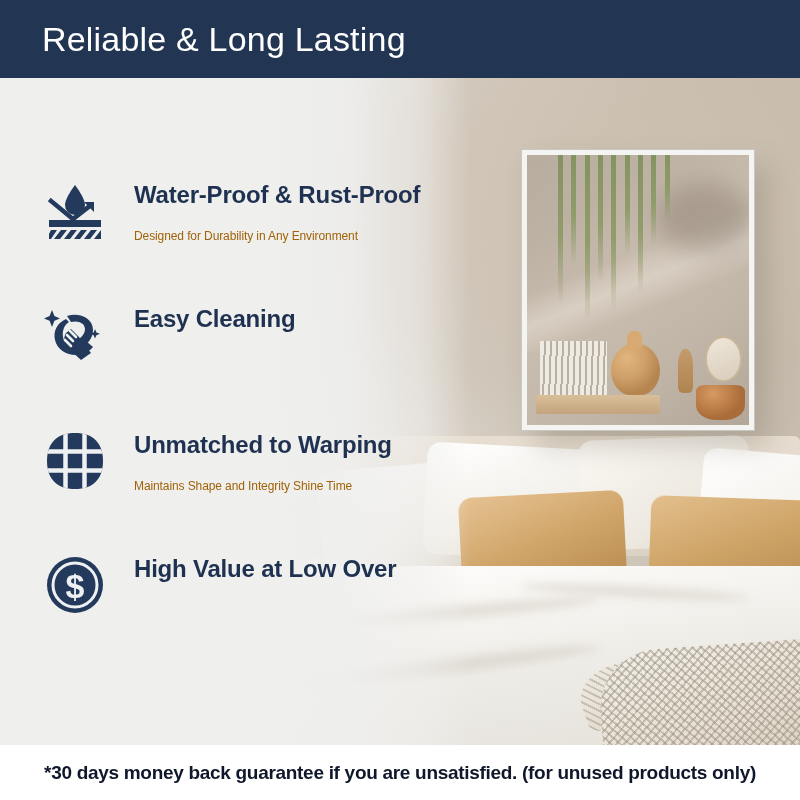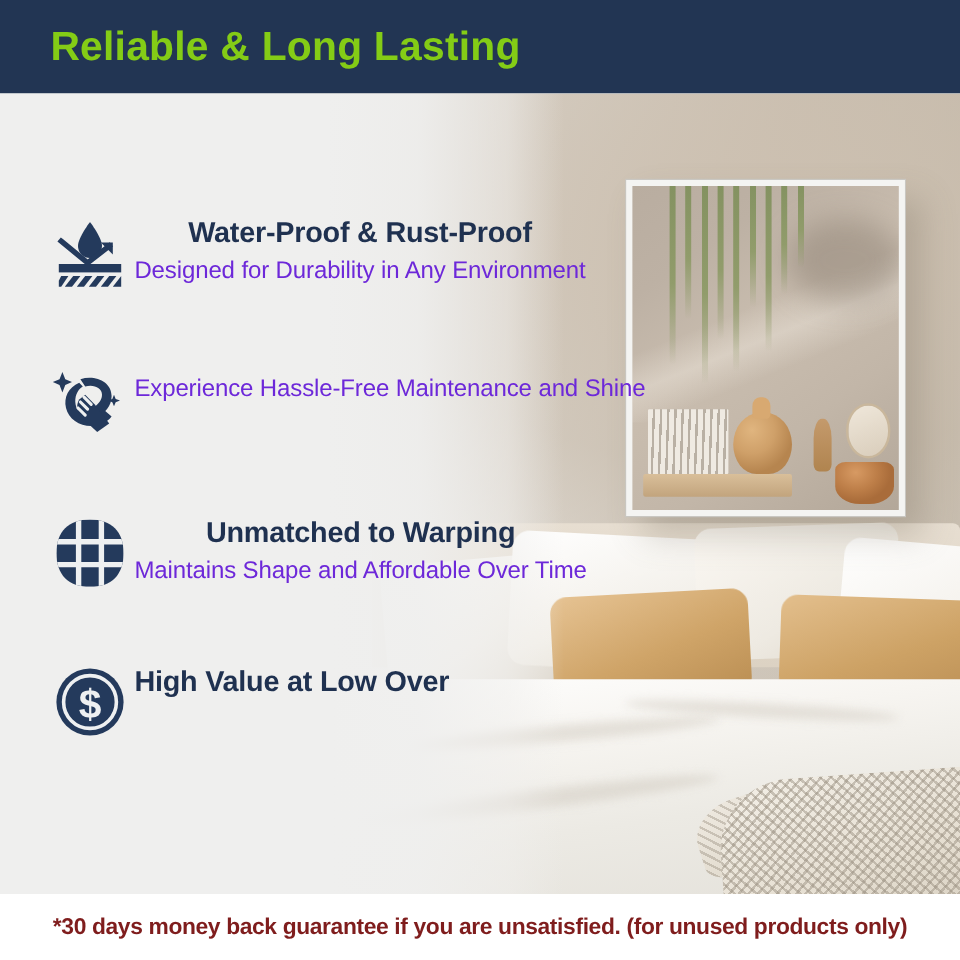--- a/index.html
+++ b/index.html
@@ -22,23 +22,23 @@
   .header-banner {
     position: absolute;
     left: 0; top: 0;
     width: 800px;
     height: 78px;
     background: #223553;
     display: flex;
     align-items: center;
   }
   .header-title {
-    color: #84cc16;
+    color: #ffffff;
     font-size: 34px;
-    font-weight: 700;
+    font-weight: 400;
     letter-spacing: 0.2px;
     margin-left: 42px;
     white-space: nowrap;
     text-align: right;
   }
 
   
   .scene {
     position: absolute;
     left: 0; top: 78px;
@@ -240,21 +240,21 @@
   .features {
     position: absolute;
     left: 0; top: 78px;
     width: 520px; height: 667px;
   }
   .feature {
     position: absolute;
     left: 38px;
     display: flex;
     align-items: flex-start;
-    text-align: center;
+    gap: 22px;
   }
   .f0 { top: 96px; }
   .f1 { top: 220px; }
   .f2 { top: 346px; }
   .f3 { top: 470px; }
 
   .feature-icon {
     width: 74px;
     height: 74px;
     flex: 0 0 74px;
@@ -265,42 +265,42 @@
   .feature-text { padding-top: 8px; }
   .feature-title {
     font-size: 24px;
     font-weight: bold;
     color: #1f3150;
     letter-spacing: -0.2px;
     line-height: 1.1;
     white-space: nowrap;
   }
   .feature-sub {
-    font-size: 20px;
+    font-size: 12px;
     font-weight: 400;
-    color: #6d28d9;
-    margin-top: 7px;
+    color: #a16207;
+    margin-top: 21px;
     letter-spacing: -0.1px;
     white-space: nowrap;
   }
 
   
   .footer {
     position: absolute;
     left: 0; top: 745px;
     width: 800px; height: 55px;
     background: #ffffff;
     display: flex;
     align-items: center;
     justify-content: center;
   }
   .footer-text {
     font-size: 19px;
     font-weight: bold;
-    color: #7f1d1d;
+    color: #0f172a;
     letter-spacing: -0.3px;
     white-space: nowrap;
   }
 </style>
 </head>
 <body>
 
 <div class="page">
 
   <div class="header-banner">
@@ -387,21 +387,21 @@
           <path d="M23 16 C14 20 10 28 12 37 C14 46 23 52 33 52 C40 52 46 49 50 44 L43 38 C40 42 36 44 32 44 C26 44 21 40 20 34 C19 28 21 22 26 19 Z" fill="#243a5c"></path>
           <path d="M28 26 L36 34 L48 50 L38 57 L25 45 C21 41 20 35 23 30 Z" fill="#243a5c"></path>
           <g stroke="#eef0f1" stroke-width="2.6" stroke-linecap="round">
             <path d="M27 28 L33 34"></path>
             <path d="M24 32 L30 38"></path>
             <path d="M22 37 L28 43"></path>
           </g>
         </svg>
       </div>
       <div class="feature-text">
-        <div class="feature-sub">Experience Hassle-Free Maintenance and Shine</div>
+        <div class="feature-title">Easy Cleaning</div>
       </div>
     </div>
 
     <div class="feature f2">
       <div class="feature-icon">
         <svg viewBox="0 0 64 64" width="64" height="64" aria-hidden="true">
           <defs>
             <clipPath id="squircle">
               <path d="M32 4 C50 4 60 14 60 32 C60 50 50 60 32 60 C14 60 4 50 4 32 C4 14 14 4 32 4 Z"></path>
             </clipPath>
@@ -412,21 +412,21 @@
               <line x1="22.5" y1="-2" x2="22.5" y2="66"></line>
               <line x1="41.5" y1="-2" x2="41.5" y2="66"></line>
               <line x1="-2" y1="22.5" x2="66" y2="22.5"></line>
               <line x1="-2" y1="41.5" x2="66" y2="41.5"></line>
             </g>
           </g>
         </svg>
       </div>
       <div class="feature-text">
         <div class="feature-title">Unmatched to Warping</div>
-        <div class="feature-sub">Maintains Shape and Affordable Over Time</div>
+        <div class="feature-sub">Maintains Shape and Integrity Shine Time</div>
       </div>
     </div>
 
     <div class="feature f3">
       <div class="feature-icon">
         <svg viewBox="0 0 64 64" width="64" height="64" aria-hidden="true">
           <circle cx="32" cy="32" r="28" fill="#243a5c"></circle>
           <circle cx="32" cy="32" r="22" fill="none" stroke="#eef0f1" stroke-width="3"></circle>
           <text x="32" y="45" text-anchor="middle" font-family="'Liberation Sans', sans-serif" font-size="34" font-weight="bold" fill="#eef0f1">$</text>
         </svg>

